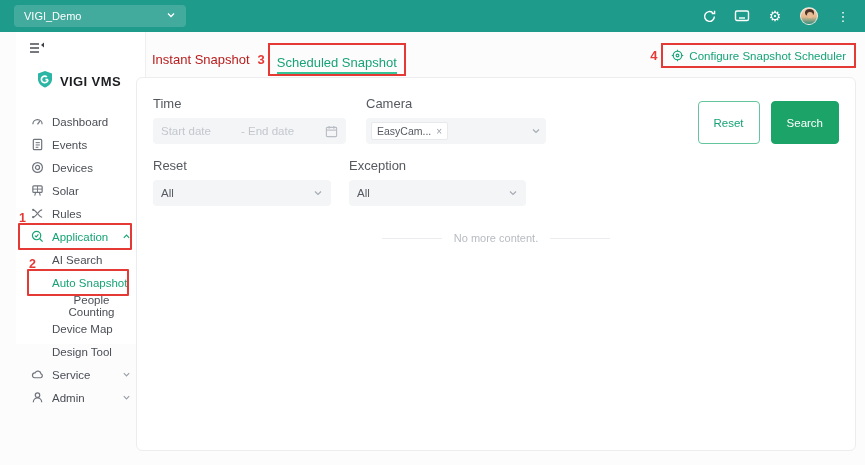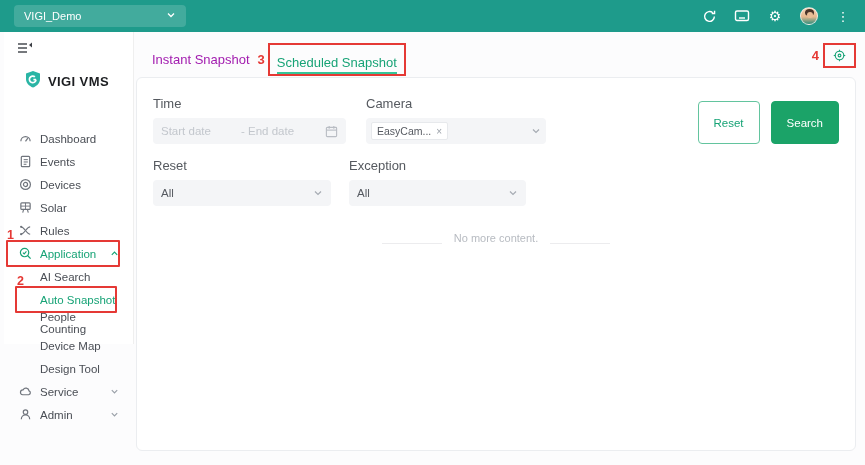--- a/index.html
+++ b/index.html
@@ -16,47 +16,47 @@
   .tb-ic { width:16px; height:16px; display:flex; align-items:center; justify-content:center; cursor:pointer; }
   .glyph { color:#fff; font-size:14px; line-height:1; }
   .avatar { width:18px; height:18px; border-radius:50%; overflow:hidden; position:relative;
     background:linear-gradient(180deg,#f1d4b8 0%,#e8b88e 55%,#2f8d7b 100%); border:1px solid rgba(255,255,255,.7); }
   .avatar::before { content:""; position:absolute; left:4px; top:1px; width:9px; height:7px;
     border-radius:50% 50% 45% 45%; background:#4a3328; }
   .avatar::after { content:""; position:absolute; left:5.5px; top:4px; width:6px; height:6px;
     border-radius:50%; background:#e9bd96; }
 
   
-  .sidebar { position:absolute; left:4px; top:32px; width:130px; height:312px;
-    background:#fff; border-right:1px solid #efefef; }
+  .sidebar { position:absolute; left:16px; top:32px; width:130px; height:312px;
+    background:#fff; border-right:1px solid #efefef;text-align:center; }
   .collapse-btn { margin:9px 0 0 12px; width:18px; height:16px; cursor:pointer; }
   .logo-row { display:flex; align-items:center; gap:6px; margin:13px 0 0 20px; }
   .logo-text { font-size:13px; font-weight:bold; color:#1c1e21; letter-spacing:.4px; }
-  .nav { margin-top:34px; }
+  .nav { margin-top:17px; }
   .nav-row { position:relative; height:23px; display:flex; align-items:center; gap:8px;
     padding:0 14px; font-size:11.5px; color:#4a4e55; cursor:pointer; }
   .nav-row .ni { width:14px; height:14px; flex:0 0 14px; color:#70757d; display:flex; align-items:center; justify-content:center; }
   .nav-row.sub { padding-left:36px; }
   .nav-row.active { color:#17A376; }
   .nav-row.active .ni { color:#17A376; }
   .nav-row .chev { margin-left:auto; color:#9aa0a8; display:flex; }
   .nav-row.active .chev { color:#17A376; }
 
   
   .annot-frame { position:absolute; border:2px solid #E53935; border-radius:1px; pointer-events:none; }
   .annot-num { position:absolute; color:#E53935; font-weight:bold; font-size:12.5px; pointer-events:none; }
   .f-app  { left:2px;  right:13px; top:-2px; bottom:-2px; }
   .n-app  { left:3px;  top:-14px; }
   .f-auto { left:11px; right:16px; top:-2px; bottom:-2px; }
   .n-auto { left:13px; top:-14px; }
 
   
   .main { position:absolute; left:130px; top:32px; width:735px; height:433px; }
   .tabs-row { position:absolute; left:22px; top:11px; display:flex; align-items:center; font-size:13px; }
-  .tab-instant { color:#a21caf; cursor:pointer; }
+  .tab-instant { color:#b91c1c; cursor:pointer; }
   .num3 { color:#E53935; font-weight:bold; margin:0 3px 0 8px; }
   .frame-tab { border:2px solid #E53935; padding:10px 7px 4px; }
   .tab-sched { color:#17A376; cursor:pointer; border-bottom:2px solid #35c498; padding-bottom:2px; }
   .config-row { position:absolute; right:9px; top:11px; display:flex; align-items:center; }
   .num4 { color:#E53935; font-weight:bold; font-size:13px; margin-right:4px; }
   .frame-cfg { border:2px solid #E53935; padding:4px 8px; display:flex; align-items:center; gap:5px;
     color:#17A376; font-size:11.5px; cursor:pointer; }
 
   .card { position:absolute; left:6px; right:9px; top:45px; bottom:14px; background:#fff;
     border:1px solid #ebedf0; border-radius:6px; padding:18px 16px 0; }
@@ -78,21 +78,21 @@
   .chev-g { margin-left:auto; color:#a6abb3; display:flex; }
   .btns { margin-left:auto; display:flex; align-items:flex-end; }
   .btn { height:43px; padding:0 15px; border-radius:4px; font-size:11.5px;
     font-family:inherit; cursor:pointer; }
   .btn-reset { background:#fff; border:1px solid #63c49e; color:#17A376; }
   .btn-search { background:#1BA368; border:1px solid #1BA368; color:#fff; margin-left:11px; }
   .filter-row2 { display:flex; margin-top:14px; }
   .col-task { width:178px; margin-right:18px; }
   .col-exc { width:177px; }
   .sel-val { color:#565a61; }
-  .empty { margin-top:26px; display:flex; align-items:flex-end; justify-content:center; gap:12px; }
+  .empty { margin-top:26px; display:flex; align-items:center; justify-content:center; gap:12px; }
   .empty-line { width:60px; height:1px; background:#ececee; }
   .empty-text { font-size:11px; color:#b7bbc1; }
 </style>
 </head>
 <body>
 
 <div class="topbar">
   <div class="site-pill">
     <span>VIGI_Demo</span>
     <span>
@@ -273,20 +273,21 @@
       <span style="display:flex;">
         <svg width="13" height="13" viewBox="0 0 14 14">
             <circle cx="7" cy="7" r="4.6" fill="none" stroke="#17A376" stroke-width="1.2"></circle>
             <circle cx="7" cy="7" r="1.5" fill="none" stroke="#17A376" stroke-width="1.2"></circle>
             <line x1="7" y1="0.8" x2="7" y2="2.4" stroke="#17A376" stroke-width="1.2"></line>
             <line x1="7" y1="11.6" x2="7" y2="13.2" stroke="#17A376" stroke-width="1.2"></line>
             <line x1="0.8" y1="7" x2="2.4" y2="7" stroke="#17A376" stroke-width="1.2"></line>
             <line x1="11.6" y1="7" x2="13.2" y2="7" stroke="#17A376" stroke-width="1.2"></line>
           </svg>
       </span>
+      <span>Configure Snapshot Scheduler</span>
     </span>
   </div>
 
   <div class="card">
     <div class="filter-row1">
       <div class="col col-time">
         <span class="field-label">Time</span>
         <div class="box">
           <span class="ph ph-start">Start date</span>
           <span class="ph ph-end">- End date</span>

